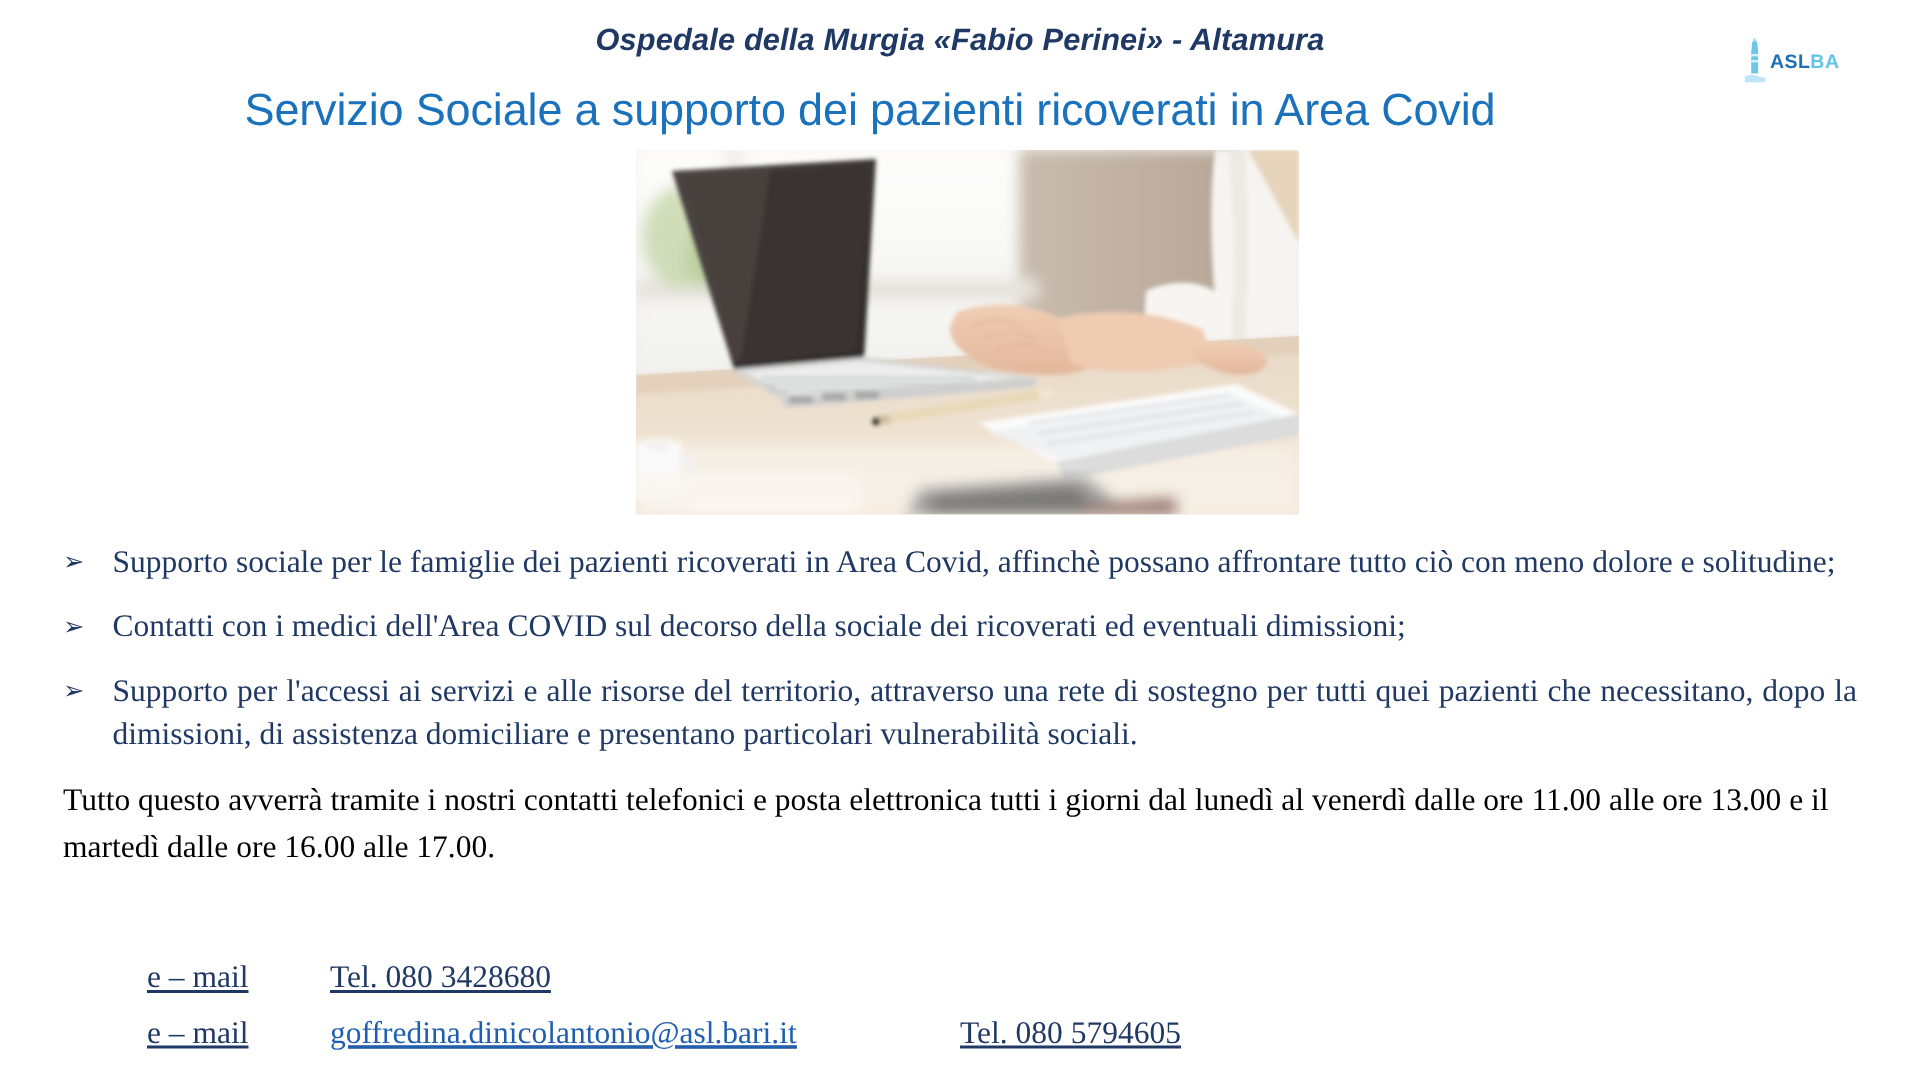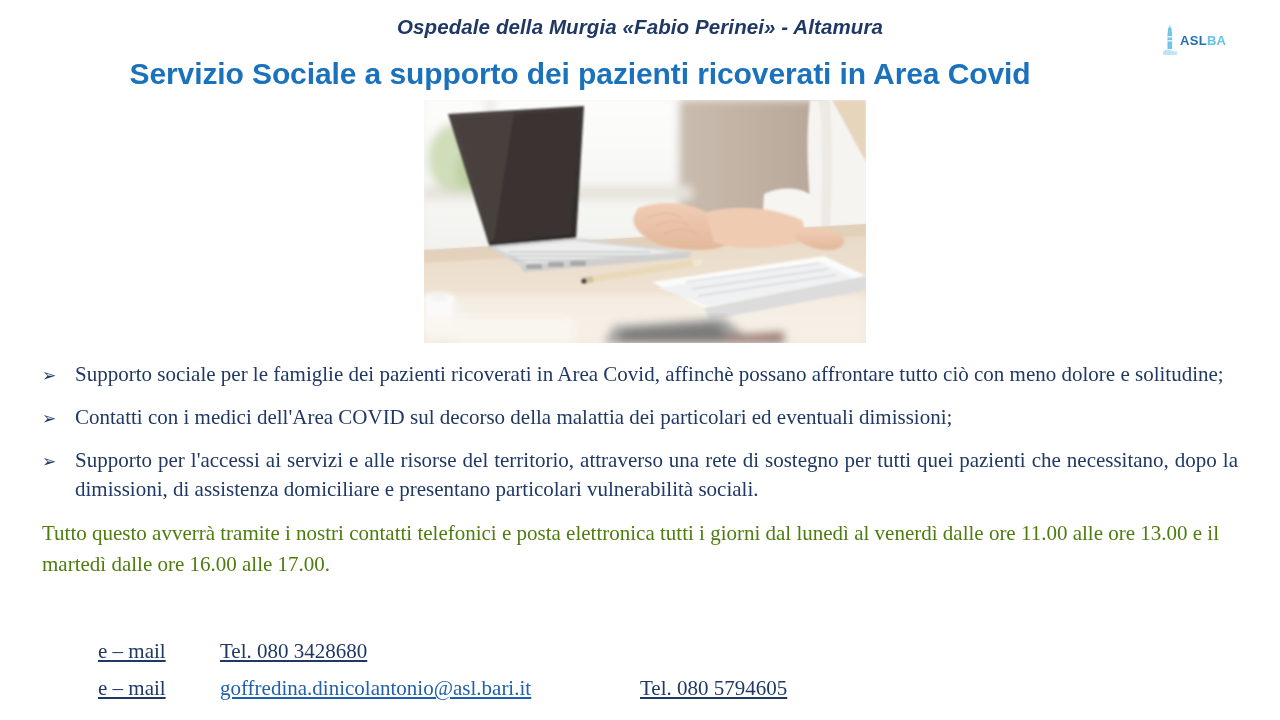--- a/index.html
+++ b/index.html
@@ -25,21 +25,21 @@
     font-weight:bold;
     font-size:20.5px;
     color:#1F3864;
     letter-spacing:0.1px;
   }
   .main-title {
     position:absolute;
     left:0; top:57px; width:1160px;
     text-align:center;
     font-family:"Liberation Sans", sans-serif;
-    font-weight:bold;
+    font-weight:normal;
     font-size:30px;
     color:#1B72BC;
     letter-spacing:-0.1px;
     white-space:nowrap;
   }
 
   
   .logo {
     position:absolute;
     left:1163px; top:23px;
@@ -88,21 +88,21 @@
   .bullet-mark {
     flex:0 0 33px;
     font-family:"DejaVu Sans", sans-serif;
     font-size:17px;
     color:#1F3864;
     padding-top:3px;
   }
   .bullet-text { flex:1 1 auto; }
 
   .para {
-    color:#4d7c0f;
+    color:#000000;
     font-size:21px;
     line-height:1.45;
     margin-top:9px;
     margin-bottom:22px;
     width:1180px;
   }
 
   
   .contacts {
     position:absolute;
@@ -279,21 +279,21 @@
 
   <div class="body-area">
 
     <div class="bullet-row">
       <span class="bullet-mark">➢</span>
       <span class="bullet-text">Supporto sociale per le famiglie dei pazienti ricoverati in Area Covid, affinchè possano affrontare tutto ciò con meno dolore e solitudine;</span>
     </div>
 
     <div class="bullet-row">
       <span class="bullet-mark">➢</span>
-      <span class="bullet-text">Contatti con i medici dell'Area COVID sul decorso della malattia dei particolari  ed eventuali dimissioni;</span>
+      <span class="bullet-text">Contatti con i medici dell'Area COVID sul decorso della sociale dei ricoverati  ed eventuali dimissioni;</span>
     </div>
 
     <div class="bullet-row">
       <span class="bullet-mark">➢</span>
       <span class="bullet-text">Supporto per l'accessi ai servizi e alle risorse del territorio, attraverso una rete di sostegno per tutti quei pazienti che necessitano, dopo la dimissioni, di assistenza domiciliare e presentano particolari vulnerabilità  sociali.</span>
     </div>
 
     <div class="para">Tutto questo avverrà tramite i nostri contatti telefonici e posta elettronica  tutti i giorni dal lunedì al venerdì    dalle ore 11.00 alle ore 13.00  e il martedì dalle ore 16.00 alle 17.00.</div>
   </div>
 

